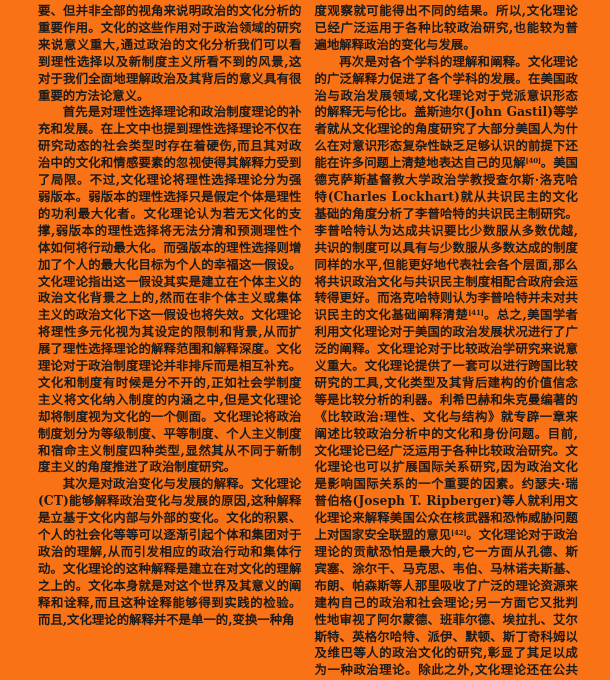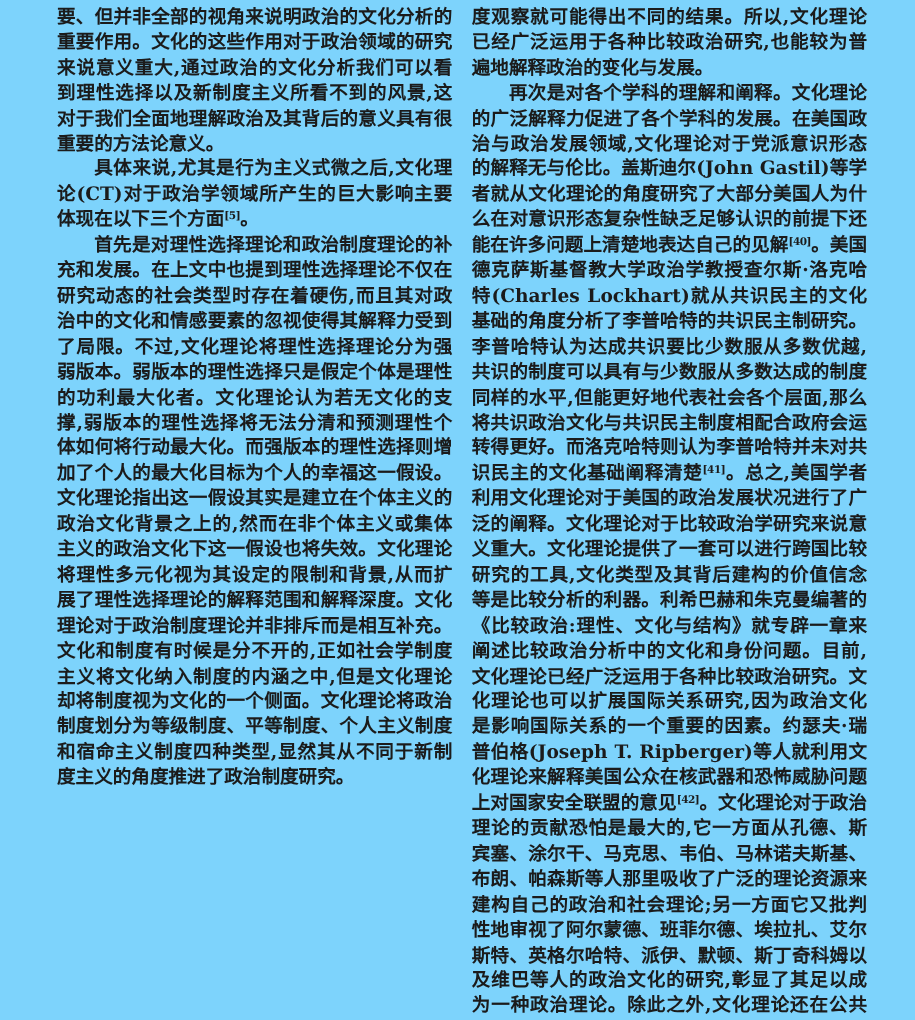--- a/index.html
+++ b/index.html
@@ -4,21 +4,21 @@
 <style>
   html, body {
     margin: 0;
     padding: 0;
     background: #ffffff;
   }
   .page {
     position: relative;
     width: 610px;
     height: 680px;
-    background: #7dd3fc;
+    background: #f97316;
     overflow: hidden;
     box-sizing: border-box;
     padding: 3px 32px 0 38px;
     display: flex;
     gap: 13px;
     font-family: "DejaVu Serif", "Liberation Serif", serif;
     font-weight: bold;
     color: #1b1b1b;
     -webkit-font-smoothing: antialiased;
   }
@@ -45,20 +45,20 @@
     vertical-align: 4px;
     letter-spacing: -0.3px;
   }
 </style>
 </head>
 <body>
 
 <div class="page">
   <div class="col">
       <p class="para"><span>要、但并非全部的视角来说明政治的文化分析的重要作用。文化的这些作用对于政治领域的研究来说意义重大,通过政治的文化分析我们可以看到理性选择以及新制度主义所看不到的风景,这对于我们全面地理解政治及其背后的意义具有很重要的方法论意义。</span></p>
-      <p class="para indent"><span>具体来说,尤其是行为主义式微之后,文化理论(CT)对于政治学领域所产生的巨大影响主要体现在以下三个方面</span><sup>[5]</sup><span>。</span></p>
       <p class="para indent"><span>首先是对理性选择理论和政治制度理论的补充和发展。在上文中也提到理性选择理论不仅在研究动态的社会类型时存在着硬伤,而且其对政治中的文化和情感要素的忽视使得其解释力受到了局限。不过,文化理论将理性选择理论分为强弱版本。弱版本的理性选择只是假定个体是理性的功利最大化者。文化理论认为若无文化的支撑,弱版本的理性选择将无法分清和预测理性个体如何将行动最大化。而强版本的理性选择则增加了个人的最大化目标为个人的幸福这一假设。文化理论指出这一假设其实是建立在个体主义的政治文化背景之上的,然而在非个体主义或集体主义的政治文化下这一假设也将失效。文化理论将理性多元化视为其设定的限制和背景,从而扩展了理性选择理论的解释范围和解释深度。文化理论对于政治制度理论并非排斥而是相互补充。文化和制度有时候是分不开的,正如社会学制度主义将文化纳入制度的内涵之中,但是文化理论却将制度视为文化的一个侧面。文化理论将政治制度划分为等级制度、平等制度、个人主义制度和宿命主义制度四种类型,显然其从不同于新制度主义的角度推进了政治制度研究。</span></p>
+      <p class="para indent"><span>其次是对政治变化与发展的解释。文化理论(CT)能够解释政治变化与发展的原因,这种解释是立基于文化内部与外部的变化。文化的积累、个人的社会化等等可以逐渐引起个体和集团对于政治的理解,从而引发相应的政治行动和集体行动。文化理论的这种解释是建立在对文化的理解之上的。文化本身就是对这个世界及其意义的阐释和诠释,而且这种诠释能够得到实践的检验。而且,文化理论的解释并不是单一的,变换一种角</span></p>
     </div>
   <div class="col">
       <p class="para"><span>度观察就可能得出不同的结果。所以,文化理论已经广泛运用于各种比较政治研究,也能较为普遍地解释政治的变化与发展。</span></p>
       <p class="para indent"><span>再次是对各个学科的理解和阐释。文化理论的广泛解释力促进了各个学科的发展。在美国政治与政治发展领域,文化理论对于党派意识形态的解释无与伦比。盖斯迪尔(John Gastil)等学者就从文化理论的角度研究了大部分美国人为什么在对意识形态复杂性缺乏足够认识的前提下还能在许多问题上清楚地表达自己的见解</span><sup>[40]</sup><span>。美国德克萨斯基督教大学政治学教授查尔斯·洛克哈特(Charles Lockhart)就从共识民主的文化基础的角度分析了李普哈特的共识民主制研究。李普哈特认为达成共识要比少数服从多数优越,共识的制度可以具有与少数服从多数达成的制度同样的水平,但能更好地代表社会各个层面,那么将共识政治文化与共识民主制度相配合政府会运转得更好。而洛克哈特则认为李普哈特并未对共识民主的文化基础阐释清楚</span><sup>[41]</sup><span>。总之,美国学者利用文化理论对于美国的政治发展状况进行了广泛的阐释。文化理论对于比较政治学研究来说意义重大。文化理论提供了一套可以进行跨国比较研究的工具,文化类型及其背后建构的价值信念等是比较分析的利器。利希巴赫和朱克曼编著的《比较政治:理性、文化与结构》就专辟一章来阐述比较政治分析中的文化和身份问题。目前,文化理论已经广泛运用于各种比较政治研究。文化理论也可以扩展国际关系研究,因为政治文化是影响国际关系的一个重要的因素。约瑟夫·瑞普伯格(Joseph T. Ripberger)等人就利用文化理论来解释美国公众在核武器和恐怖威胁问题上对国家安全联盟的意见</span><sup>[42]</sup><span>。文化理论对于政治理论的贡献恐怕是最大的,它一方面从孔德、斯宾塞、涂尔干、马克思、韦伯、马林诺夫斯基、布朗、帕森斯等人那里吸收了广泛的理论资源来建构自己的政治和社会理论;另一方面它又批判性地审视了阿尔蒙德、班菲尔德、埃拉扎、艾尔斯特、英格尔哈特、派伊、默顿、斯丁奇科姆以及维巴等人的政治文化的研究,彰显了其足以成为一种政治理论。除此之外,文化理论还在公共管理、公共法律以及公共</span></p>
     </div>
 </div>
 
 </body></html>

